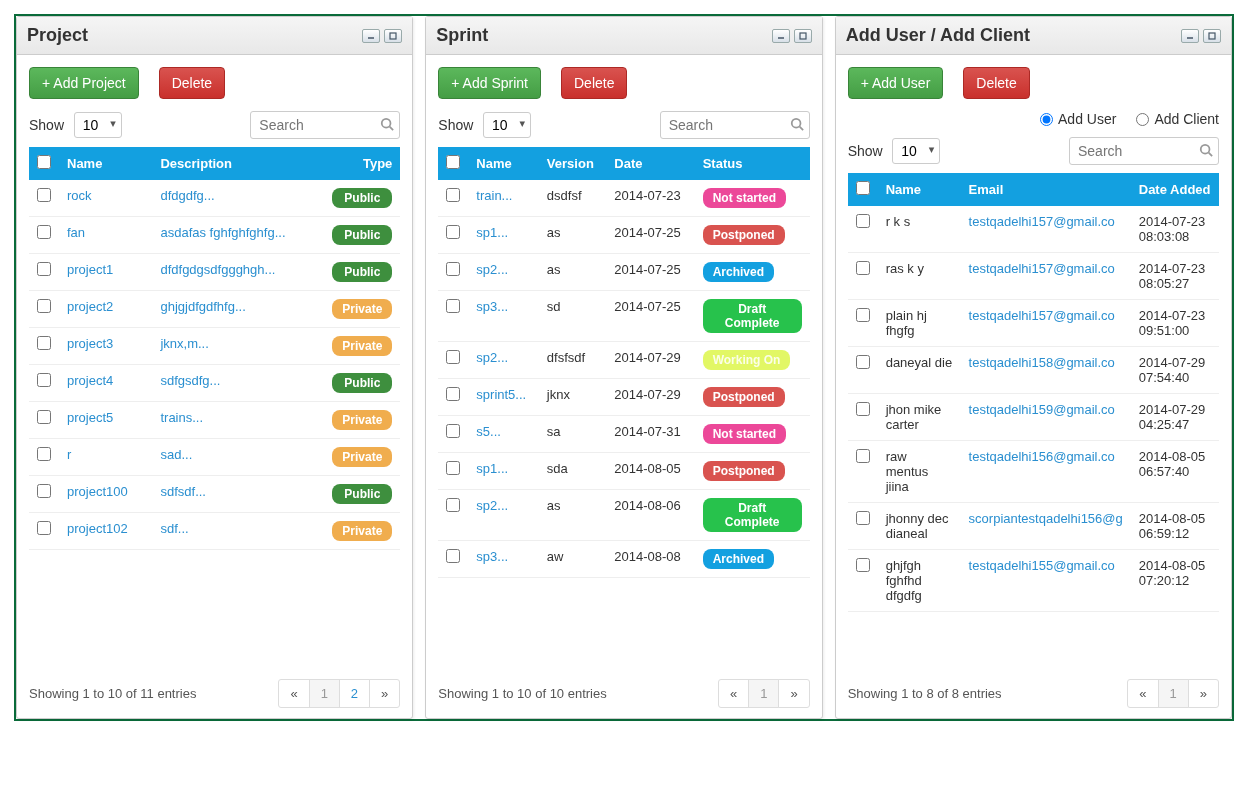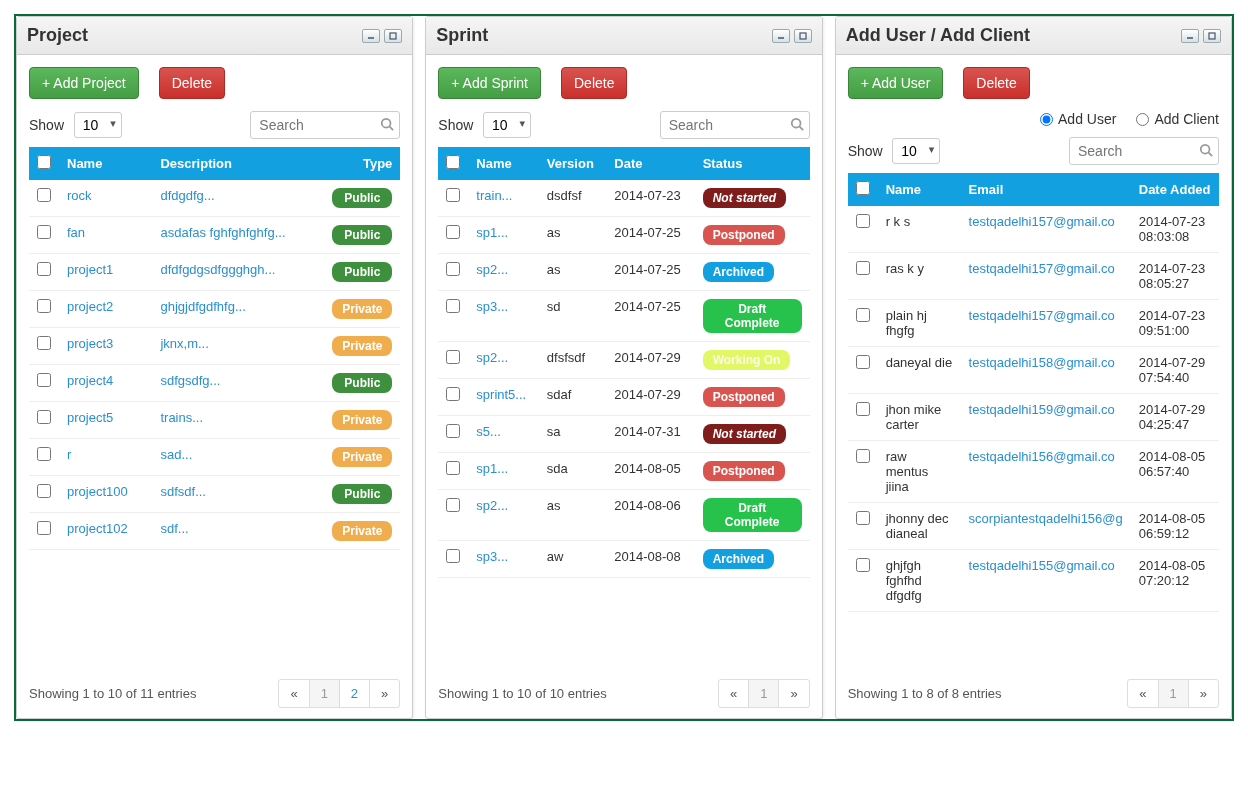--- a/index.html
+++ b/index.html
@@ -28,21 +28,21 @@
 .search-icon { position: absolute; right: 6px; top: 6px; color: #999; pointer-events: none; }
 table { width: 100%; border-collapse: collapse; }
 thead th { background: #13a0e0; color: #fff; text-align: left; padding: 8px; font-weight: bold; font-size: 13px; }
 thead th:first-child { width: 30px; }
 tbody td { padding: 8px; border-bottom: 1px solid #eee; vertical-align: top; font-size: 13px; }
 .chk { width: 14px; height: 14px; cursor: pointer; }
 .link { color: #2a8fd0; cursor: pointer; text-decoration: none; }
 .badge { display: inline-block; min-width: 60px; padding: 3px 10px; border-radius: 8px; color: #fff; font-size: 12px; font-weight: bold; text-align: center; }
 .b-public { background: #3e8f3e; }
 .b-private { background: #f0ad4e; }
-.s-notstarted { background: #7f1d1d; font-style: italic; }
+.s-notstarted { background: #ec4899; }
 .s-postponed { background: #d9534f; }
 .s-archived { background: #13a0e0; }
 .s-draft { background: #27c24c; }
 .s-working { background: #e2f765; color: rgba(255,255,255,0.85); }
 .status-col { width: 115px; margin-top: 23px; }
 .type-col { width: 75px; text-align: right; }
 .panel-footer { padding: 10px 12px; display: flex; justify-content: space-between; align-items: center; border-top: 0; font-size: 13px; color: #555; }
 .pager { display: flex; gap: 0; }
 .pager .pg { border: 1px solid #ddd; padding: 6px 11px; background: #fff; cursor: pointer; color: #555; font-size: 13px; margin-left: -1px; }
 .pager .pg:first-child { border-radius: 3px 0 0 3px; }
@@ -254,21 +254,21 @@
               <tr>
                 <td><input type="checkbox" class="chk" style=""></td>
                 <td><span class="link">sp2...</span></td>
                 <td class="dark-text">dfsfsdf</td>
                 <td class="dark-text">2014-07-29</td>
                 <td><span class="badge s-working">Working On</span></td>
               </tr>
               <tr>
                 <td><input type="checkbox" class="chk" style=""></td>
                 <td><span class="link">sprint5...</span></td>
-                <td class="dark-text">sdaf</td>
+                <td class="dark-text">jknx</td>
                 <td class="dark-text">2014-07-29</td>
                 <td><span class="badge s-postponed">Postponed</span></td>
               </tr>
               <tr>
                 <td><input type="checkbox" class="chk" style=""></td>
                 <td><span class="link">s5...</span></td>
                 <td class="dark-text">sa</td>
                 <td class="dark-text">2014-07-31</td>
                 <td><span class="badge s-notstarted">Not started</span></td>
               </tr>

